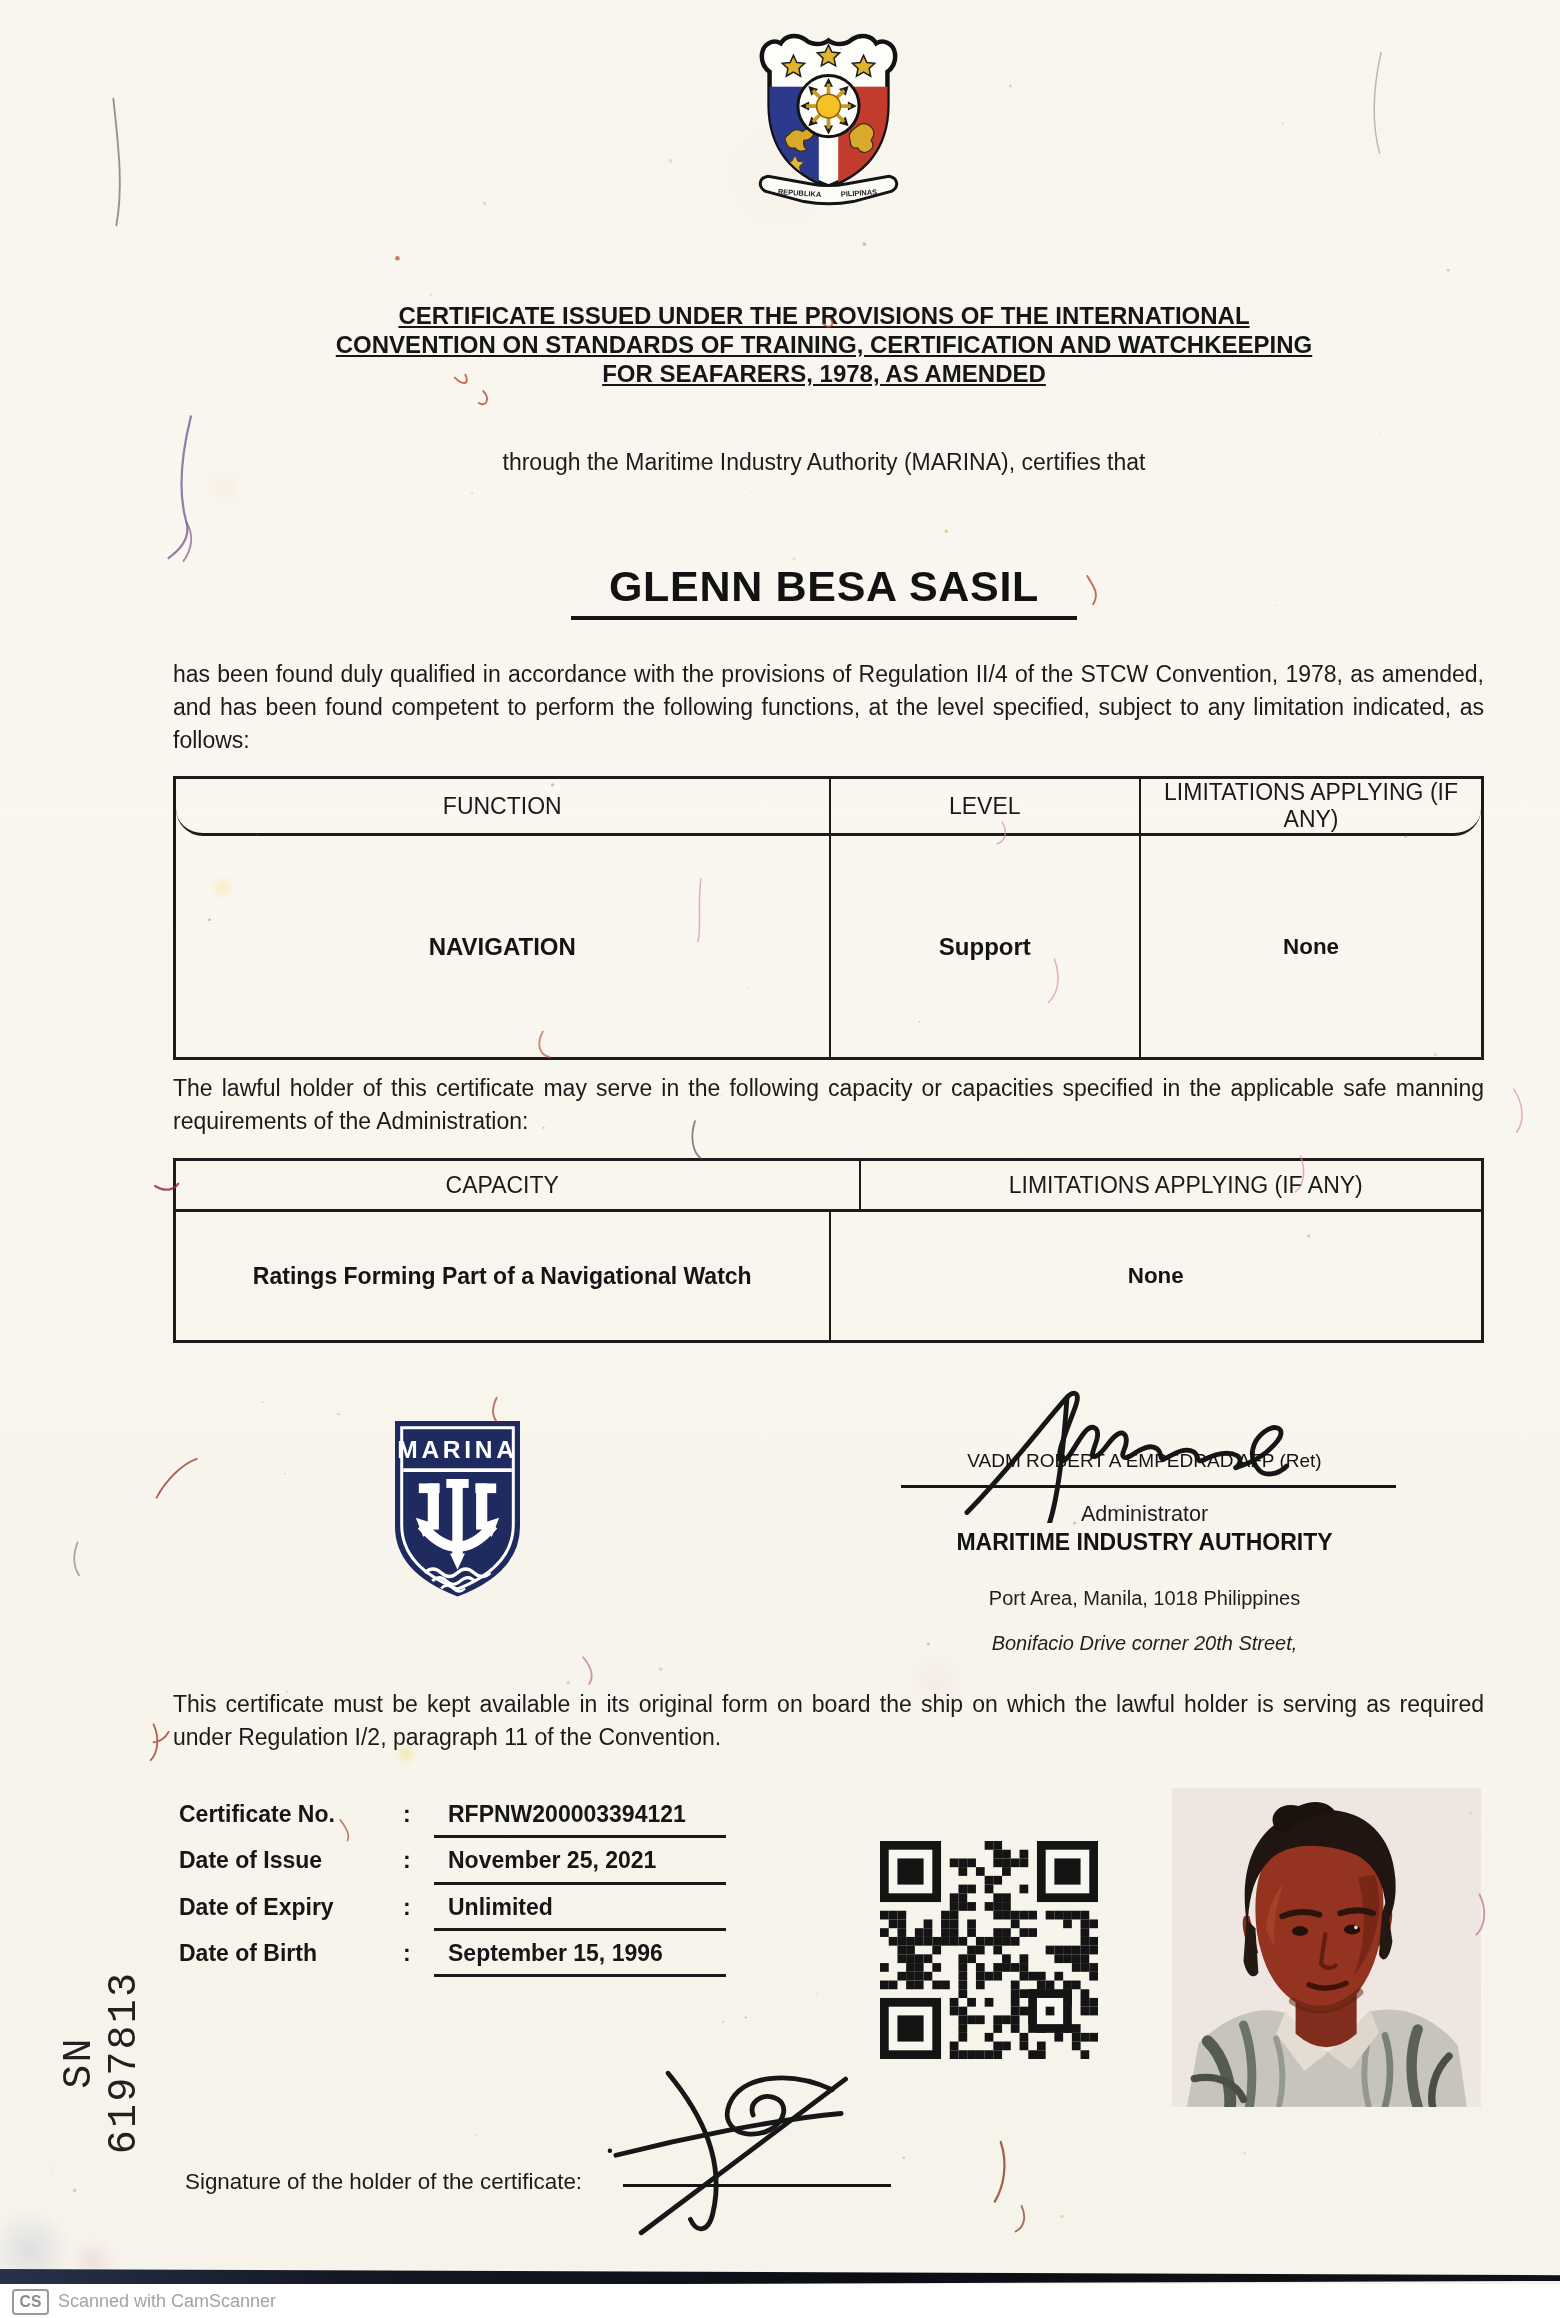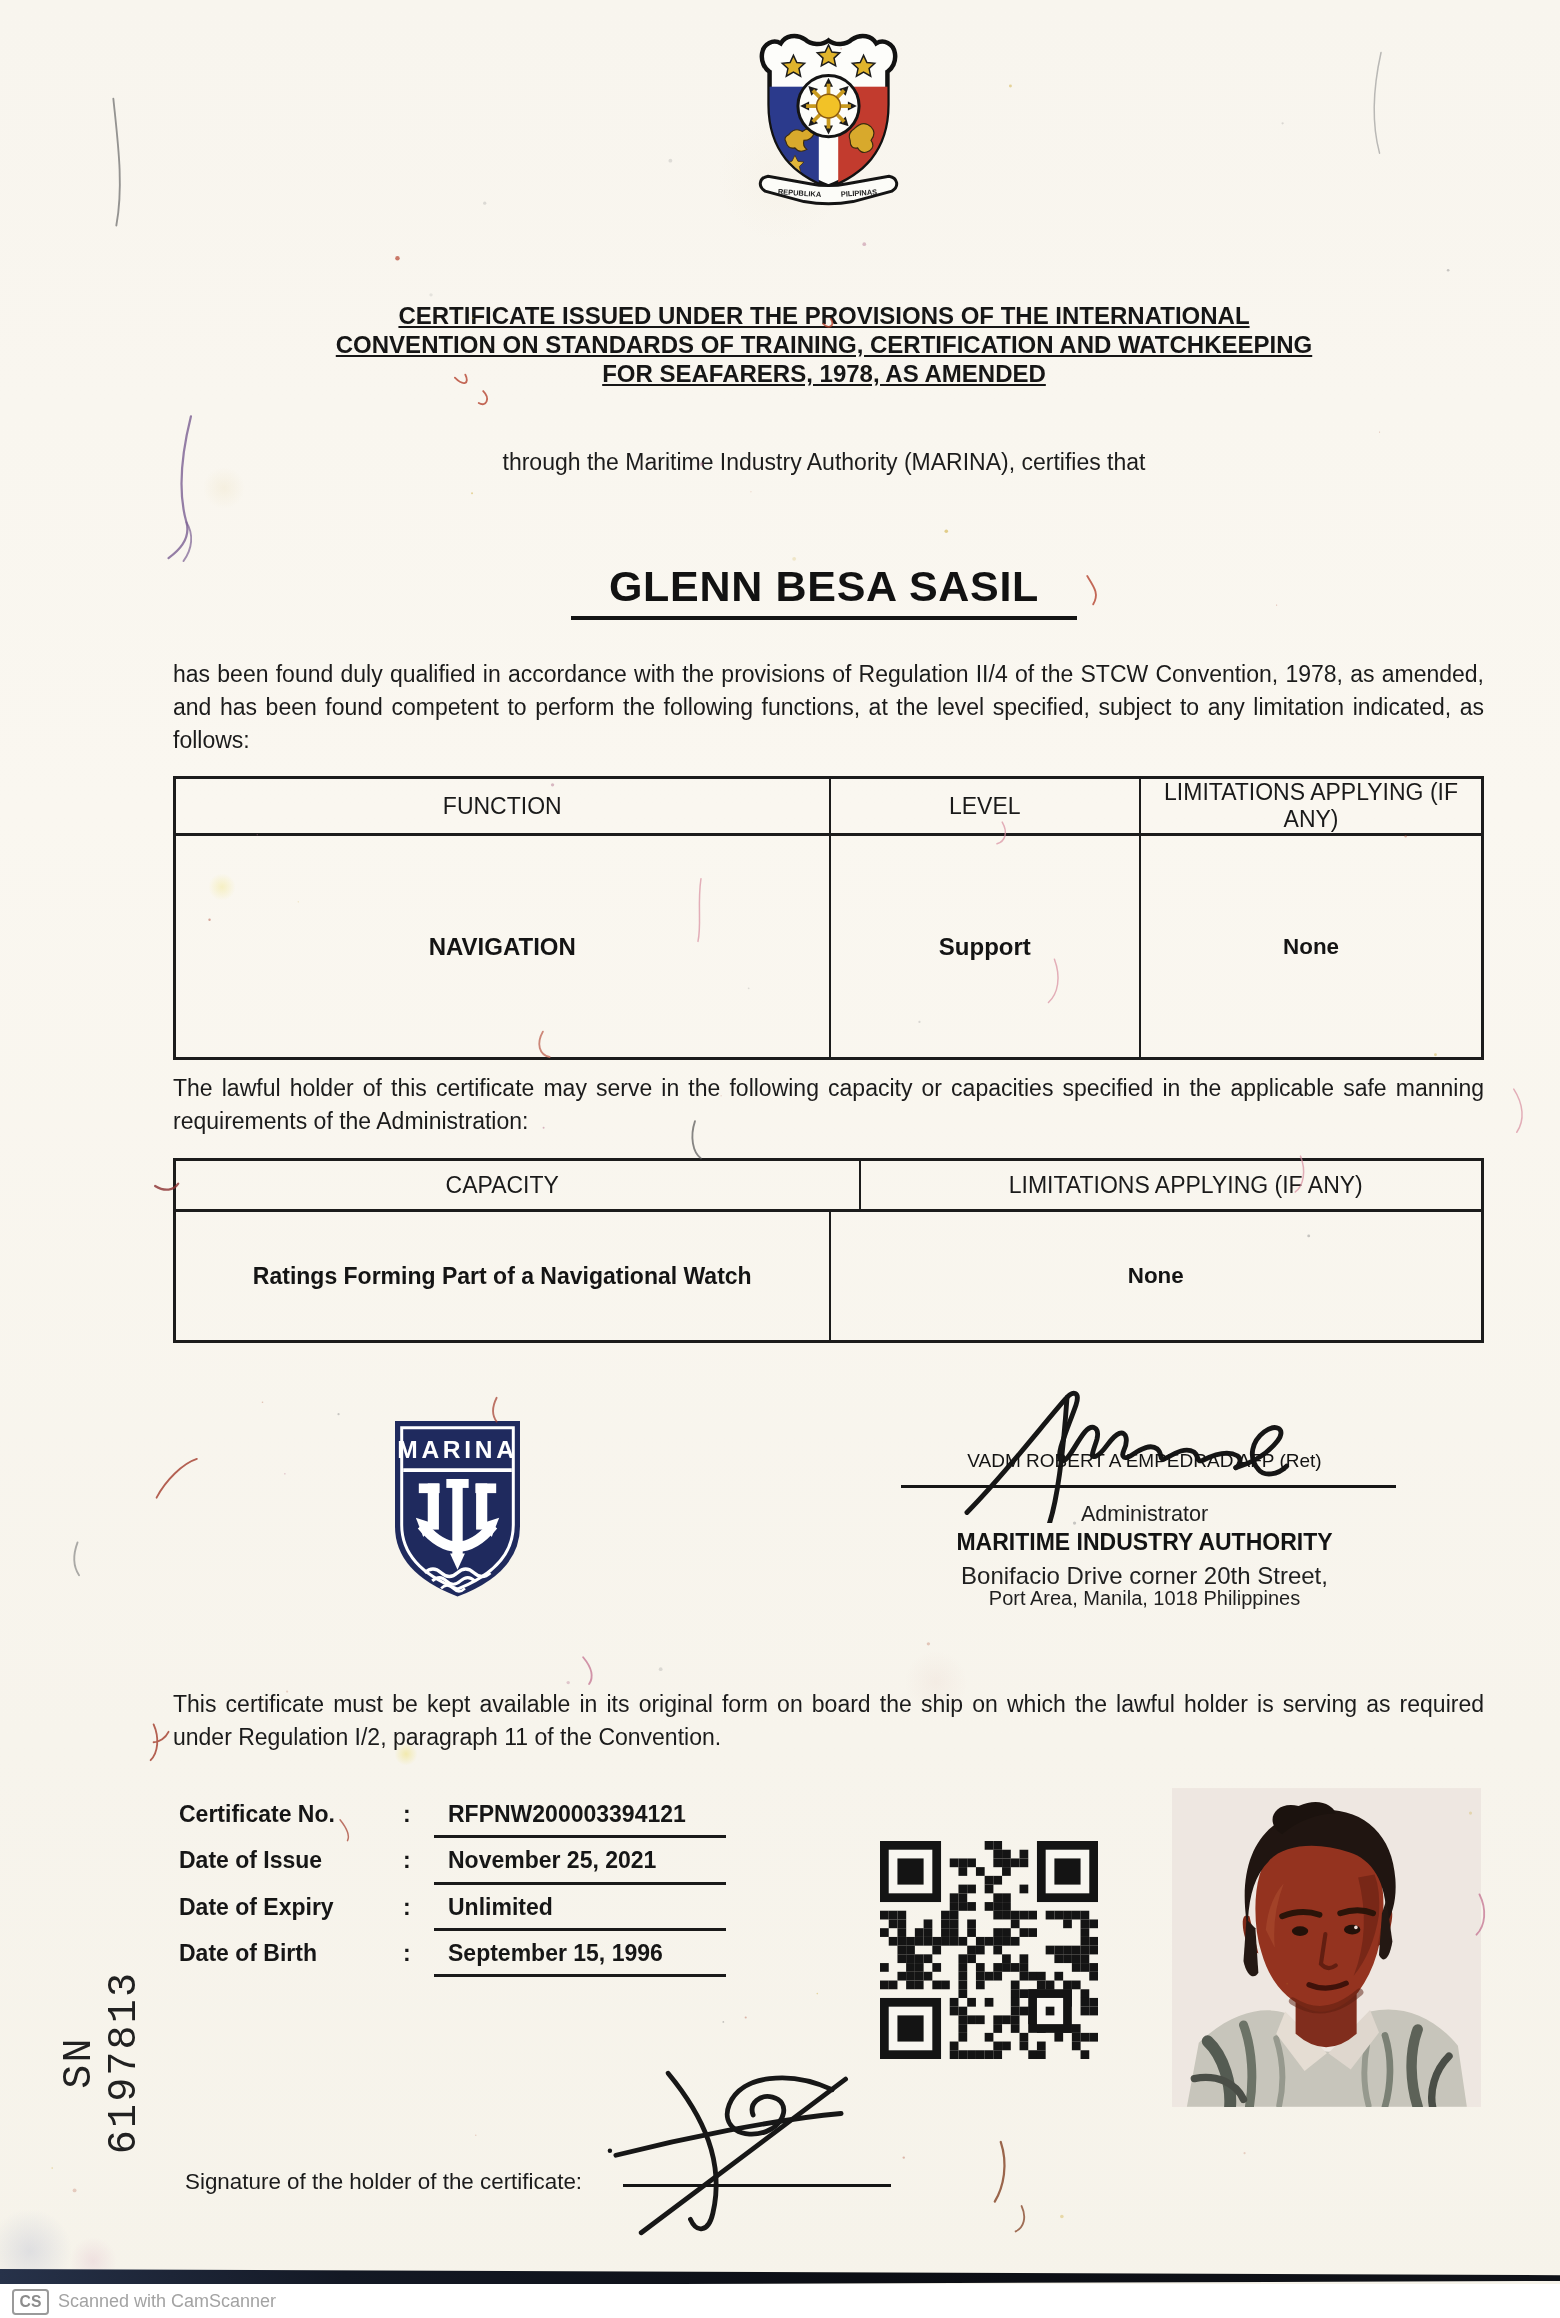--- a/index.html
+++ b/index.html
@@ -18,39 +18,39 @@
   .para{position:absolute; left:173px; width:1311px; font-size:23px; line-height:33px; text-align:justify; color:#1b1b1b;}
   .p-qualify{top:658px;}
   .p-capacity{top:1072px;}
   .p-keep{top:1688px;}
 
   
   .tbl{position:absolute; left:173px; width:1311px; border:3.7px solid #1c1c1c; box-sizing:border-box; background:transparent;}
   .tbl1{top:776px;}
   .tbl2{top:1158px;}
   .trow{display:grid;}
-  .tbl1 .trow{grid-template-columns:50% 23.8% 26.2%;}
+  .tbl1 .trow{grid-template-columns:50% 23.8% 26.2%;border-radius:27px;}
   .tbl2 .trow{grid-template-columns:50% 50%;}
   .th,.td{display:flex; align-items:center; justify-content:center; text-align:center; box-sizing:border-box;}
   .th{font-size:23px; color:#1a1a1a; line-height:27px;}
   .td{font-weight:bold; font-size:24px; color:#141414;}
   .tbl .trow > div + div{border-left:2.2px solid #1c1c1c;}
   .tbl .hrow{border-bottom:3px solid #1c1c1c;}
   .tbl1 .hrow{height:54px;}
   .tbl1 .brow{height:221px;}
   .tbl2 .hrow{height:48px;gap:30px;}
   .tbl2 .brow{height:128px;}
 
   
   .sig-center{position:absolute; left:887px; width:515px; text-align:center;}
   .sig-name{top:1450px; font-size:19px; font-weight:normal; color:#131313;}
   .sig-rule{left:901px; top:1485px; width:495px; height:3px; background:#161616;}
   .sig-title{top:1501px; font-size:21.6px;}
   .sig-org{top:1529px; font-size:23px; font-weight:bold; color:#131313;}
-  .sig-addr1{top:1562px; font-size:24px;}
+  .sig-addr1{top:1632px; font-size:20px;font-style:italic;}
   .sig-addr2{top:1587px; font-size:20px;}
 
   
   .detail-row{position:absolute; left:179px; width:597px; display:flex; font-size:23px; font-weight:bold; color:#161616;}
   .detail-label{flex:0 0 224px;}
   .detail-colon{flex:0 0 45px; text-align:left;}
   .detail-value{flex:1;}
   .detail-line{position:absolute; left:434px; width:292px; height:3px; background:#1a1a1a;}
 
   .holder-sig-label{position:absolute; left:185px; top:2169px; font-size:22.4px; color:#1b1b1b;}

